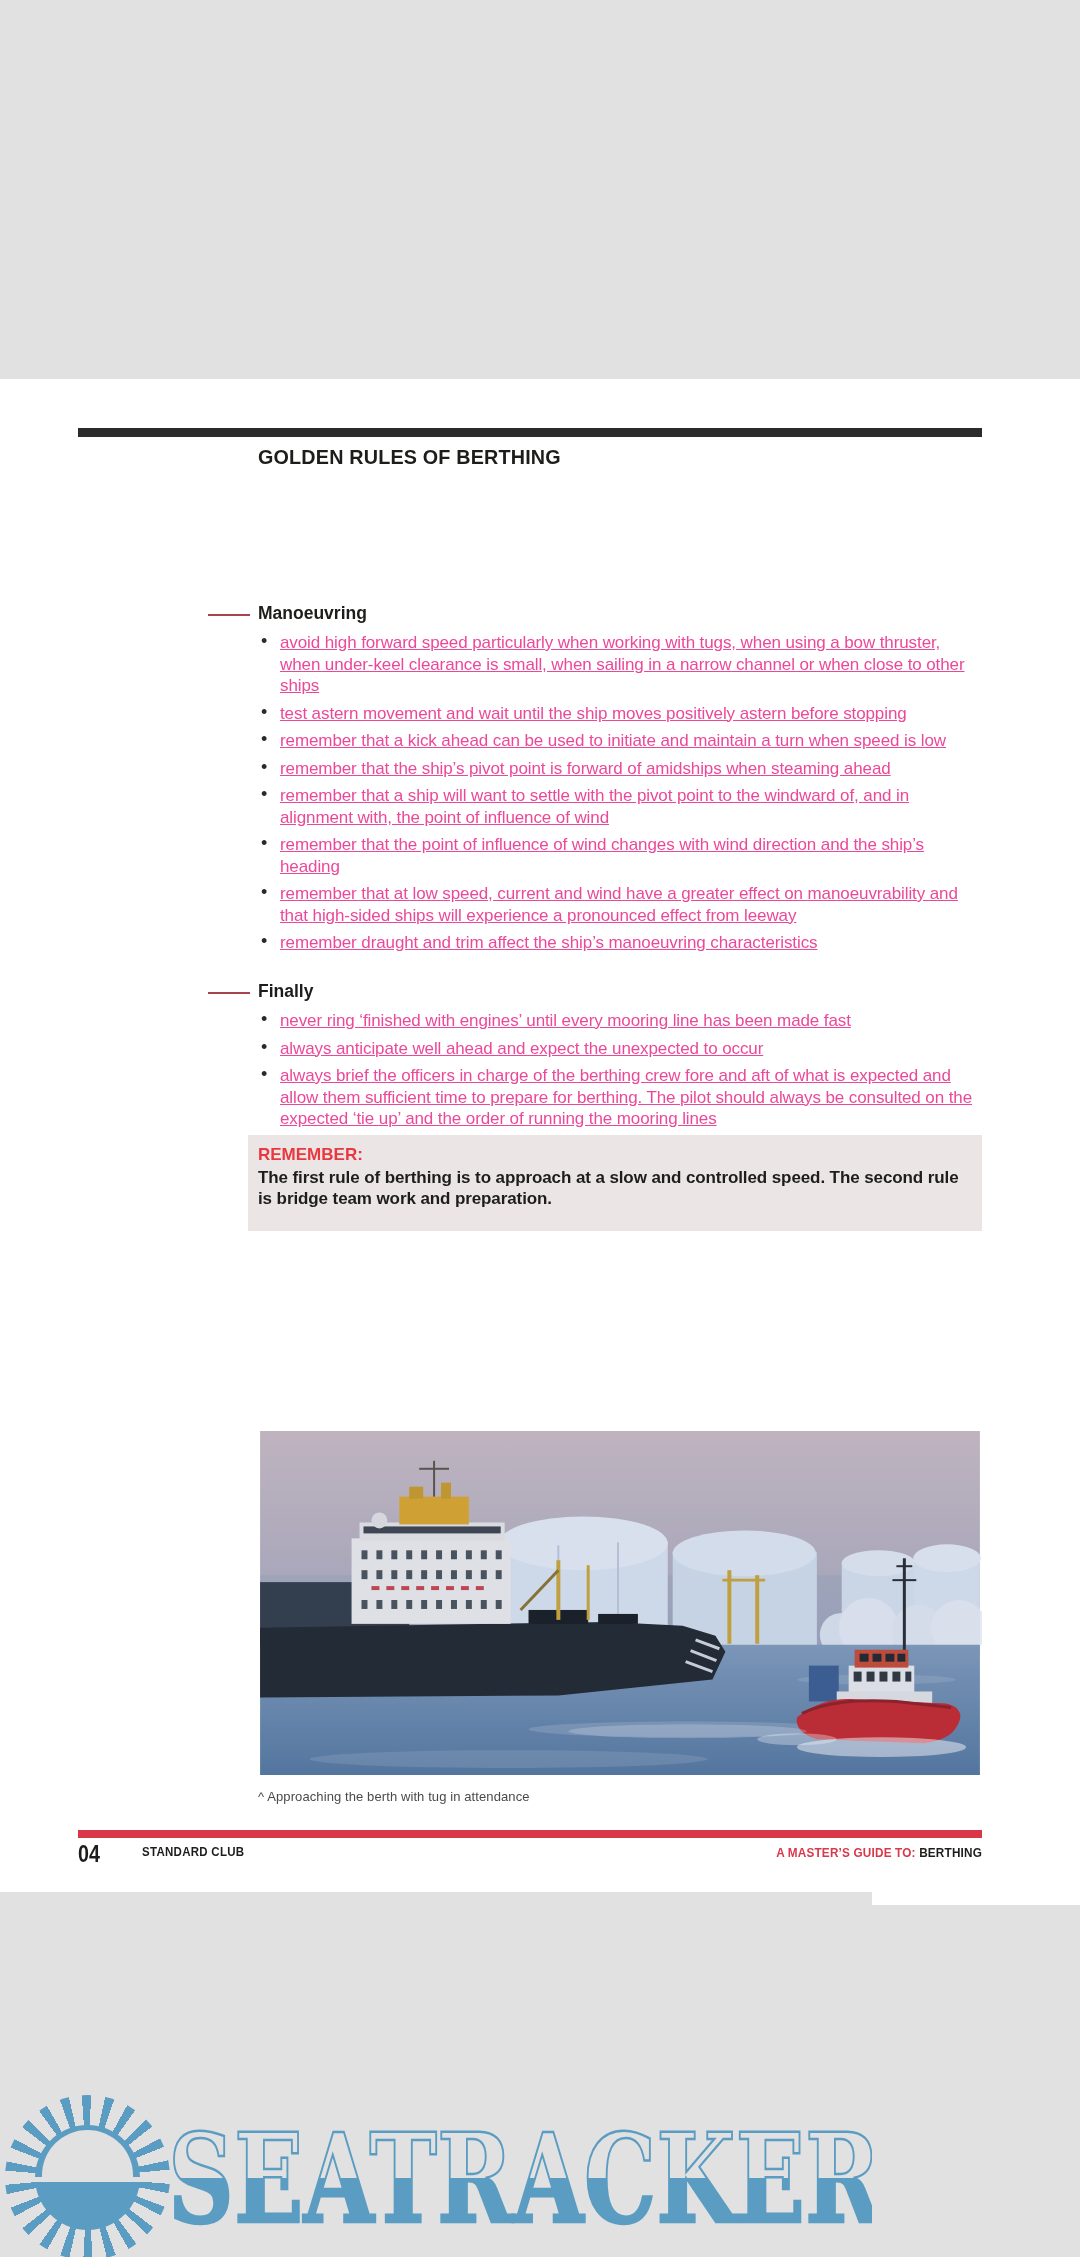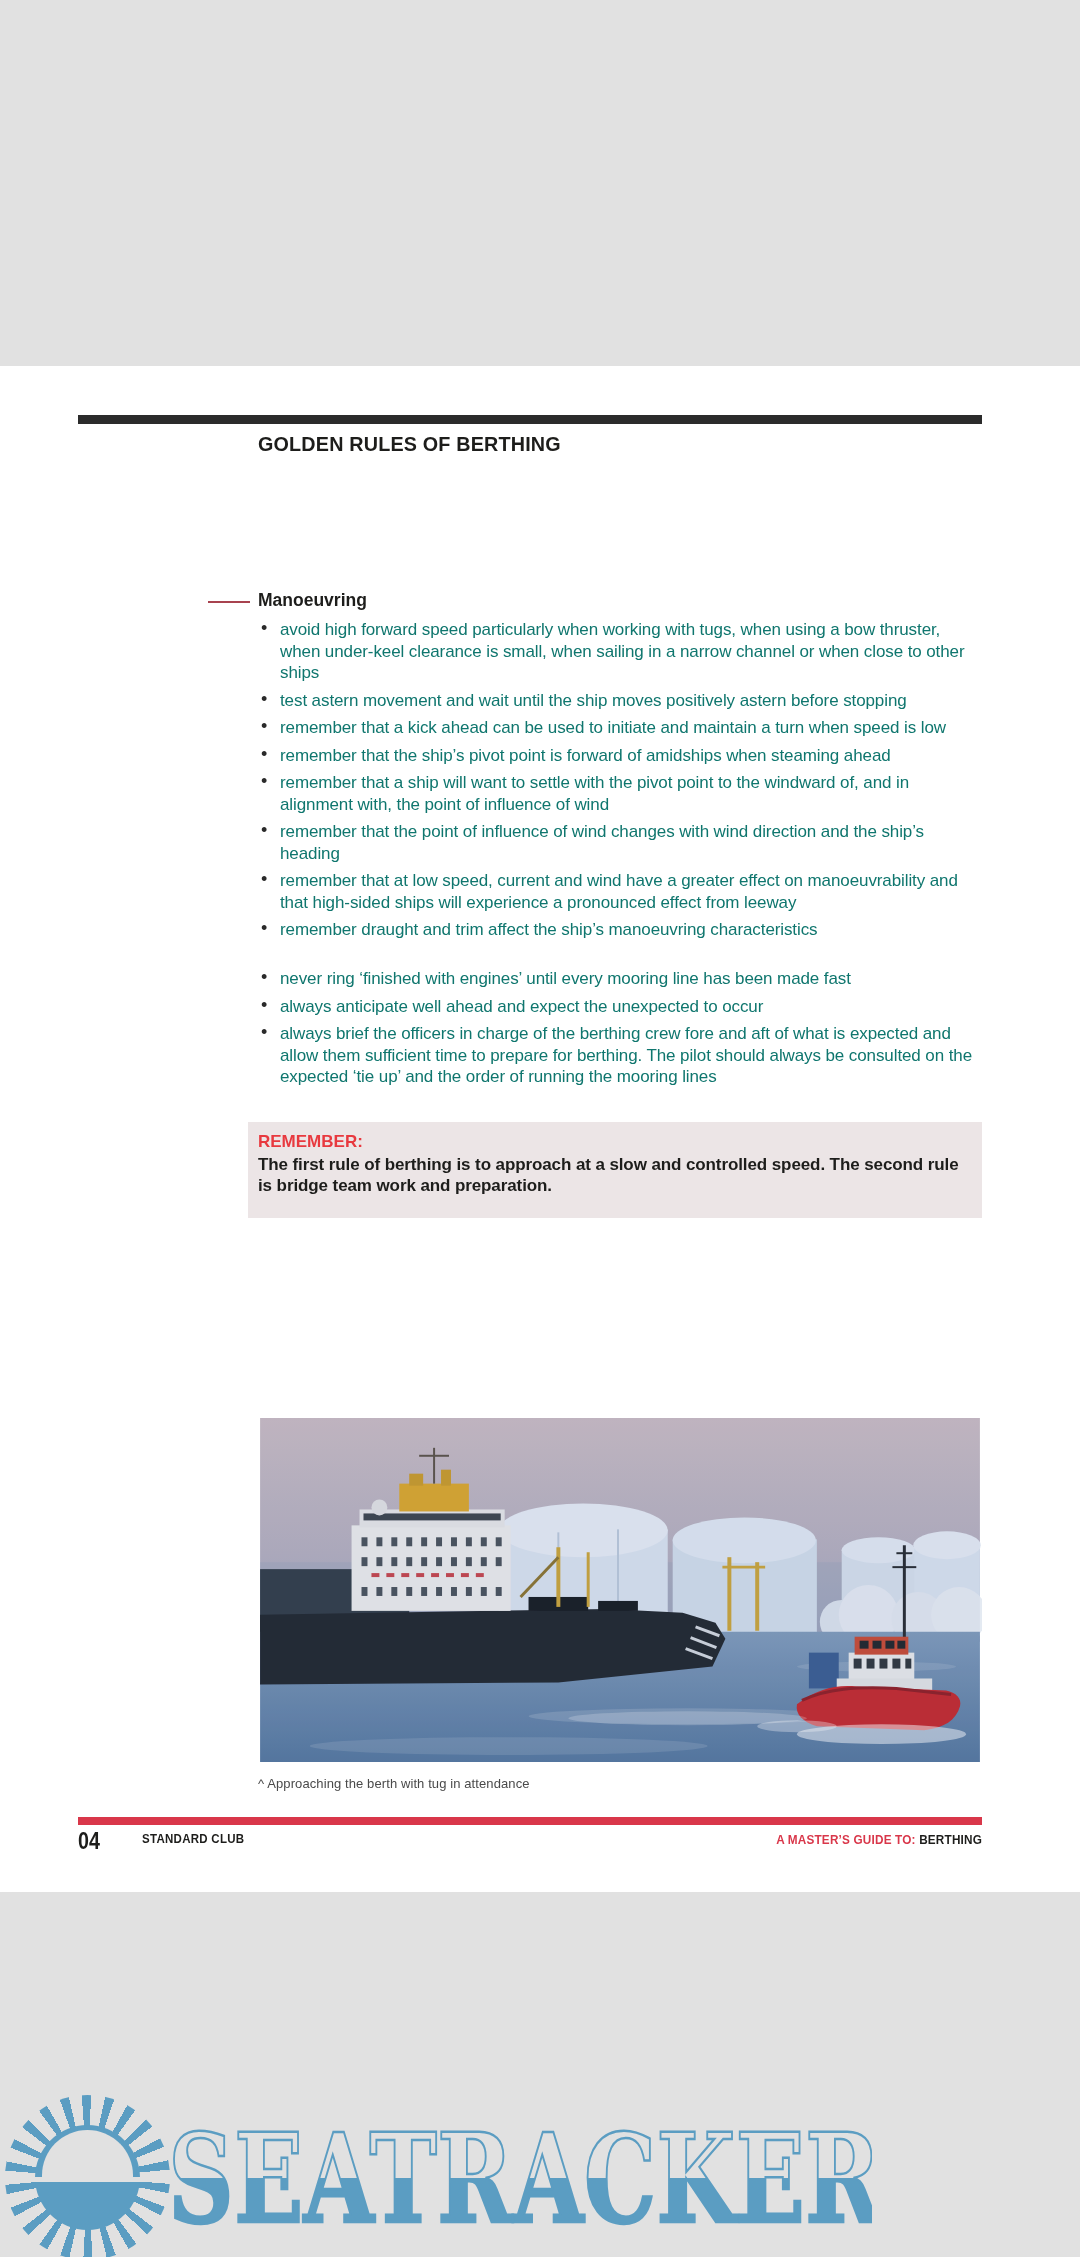--- a/index.html
+++ b/index.html
@@ -2,33 +2,33 @@
 <html><head>
 <meta charset="utf-8">
 <style>
   html,body{margin:0;padding:0;}
   body{
     width:1080px;height:2257px;position:relative;overflow:hidden;
     background:#e1e1e1;
     font-family:"Liberation Sans",sans-serif;
     color:#2a2a2a;
   }
-  .page{position:absolute;top:366px;left:0;width:1080px;height:1526px;background:#ffffff;}
+  .page{position:absolute;top:379px;left:0;width:1080px;height:1526px;background:#ffffff;}
   .top-rule{position:absolute;left:78px;top:49px;width:904px;height:9px;background:#2b2b2b;}
   .doc-title{
     position:absolute;left:258px;top:66px;font-size:21px;font-weight:bold;color:#1d1d1b;
     letter-spacing:.2px;transform:scaleX(.94);transform-origin:left top;white-space:nowrap;
   }
   .section{position:absolute;left:258px;width:724px;}
   .sec-head{position:relative;font-size:17.5px;font-weight:bold;color:#1d1d1b;margin:0 0 8px 0;}
   .red-dash{position:absolute;left:-50px;top:11px;width:42px;height:2px;background:#a8434f;}
   ul.bullets{list-style:none;margin:0;padding:0;}
   ul.bullets li{
     position:relative;padding-left:22px;margin:0 0 6px 0;
-    font-size:17px;line-height:21.5px;letter-spacing:-.1px;color:#0f766e;
+    font-size:17px;line-height:21.5px;letter-spacing:-.1px;color:#ec4899;text-decoration:underline;
   }
   ul.bullets li::before{
     content:"\2022";position:absolute;left:3px;top:-1px;font-size:18px;color:#2a2a2a;
   }
   .remember{
     position:absolute;left:248px;top:756px;width:734px;box-sizing:border-box;
     background:#ece5e6;padding:10px 14px 22px 10px;
   }
   .remember-label{font-size:17px;font-weight:bold;color:#e8393f;margin-bottom:2px;}
   .remember-text{font-size:17px;font-weight:bold;line-height:21px;color:#1d1d1b;letter-spacing:-.1px;}
@@ -79,20 +79,24 @@
       <li>remember that a kick ahead can be used to initiate and maintain a turn when speed is low</li>
       <li>remember that the ship’s pivot point is forward of amidships when steaming ahead</li>
       <li>remember that a ship will want to settle with the pivot point to the windward of, and in alignment with, the point of influence of wind</li>
       <li>remember that the point of influence of wind changes with wind direction and the ship’s heading</li>
       <li>remember that at low speed, current and wind have a greater effect on manoeuvrability and that high-sided ships will experience a pronounced effect from leeway</li>
       <li>remember draught and trim affect the ship’s manoeuvring characteristics</li>
     </ul>
   </div>
 
   <div class="section" style="top:602px;">
+    <div class="sec-head">
+      <span class="red-dash"></span>
+      <span>Finally</span>
+    </div>
     <ul class="bullets">
       <li>never ring ‘finished with engines’ until every mooring line has been made fast</li>
       <li>always anticipate well ahead and expect the unexpected to occur</li>
       <li>always brief the officers in charge of the berthing crew fore and aft of what is expected and allow them sufficient time to prepare for berthing. The pilot should always be consulted on the expected ‘tie up’ and the order of running the mooring lines</li>
     </ul>
   </div>
 
   <div class="remember">
     <div class="remember-label">REMEMBER:</div>
     <div class="remember-text">The first rule of berthing is to approach at a slow and controlled speed. The second rule is bridge team work and preparation.</div>

